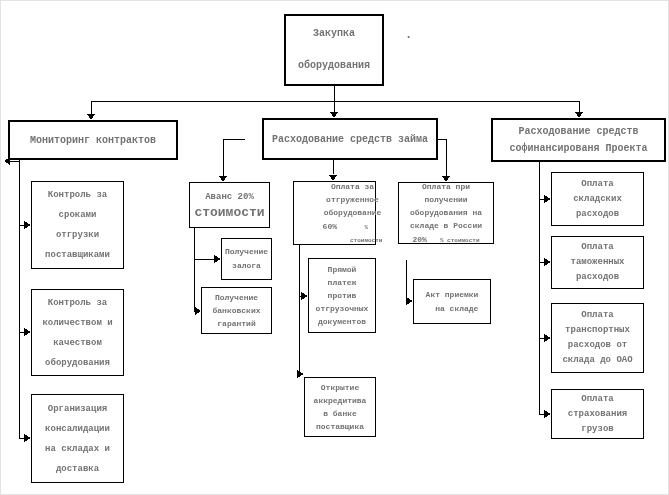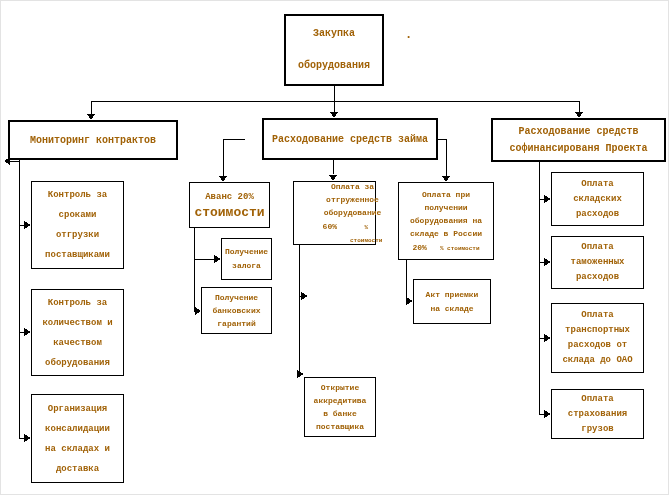--- a/index.html
+++ b/index.html
@@ -1,19 +1,19 @@
 <!DOCTYPE html>
 <html><head>
 <meta charset="utf-8">
 <style>
   html,body{margin:0;padding:0;background:#fff;}
   .canvas{
     position:relative;width:669px;height:495px;background:#ffffff;
     font-family:"Liberation Mono","DejaVu Sans Mono",monospace;
-    font-weight:bold;color:#a16207;box-sizing:border-box;
+    font-weight:bold;color:#737373;box-sizing:border-box;
     border:1px solid #e3e3e3;overflow:hidden;
   }
   svg.wires{position:absolute;left:0;top:0;}
   .box{
     position:absolute;border:1px solid #000;background:#fff;
     display:flex;flex-direction:column;align-items:center;justify-content:center;
     text-align:center;box-sizing:border-box;
   }
   .pre{white-space:pre-line;}
   .b2{border-width:2px;}
@@ -23,22 +23,22 @@
   #b-cofin {left:490px;top:117px;width:175px;height:44px;font-size:10px;line-height:17px;}
   #b-mc1   {left:30px; top:180px;width:93px;height:88px;font-size:9px;line-height:20px;}
   #b-mc2   {left:30px; top:288px;width:93px;height:87px;font-size:9px;line-height:20px;}
   #b-mc3   {left:30px; top:393px;width:93px;height:89px;font-size:9px;line-height:20px;}
   #b-avans {left:188px;top:181px;width:81px;height:46px;font-size:9px;line-height:14px;}
   #b-zalog {left:220px;top:237px;width:51px;height:42px;font-size:8px;line-height:14px;}
   #b-garant{left:200px;top:286px;width:71px;height:47px;font-size:8px;line-height:13px;}
   #b-pay60 {left:292px;top:180px;width:83px;height:64px;font-size:8px;line-height:13px;padding-left:36px;}
   #b-pryam {left:307px;top:257px;width:68px;height:75px;font-size:8px;line-height:13px;}
   #b-akkr  {left:303px;top:343px;width:72px;height:60px;font-size:8px;line-height:13px;margin-top:33px;}
-  #b-pay20 {left:397px;top:181px;width:96px;height:78px;font-size:8px;line-height:13px;}
-  #b-akt   {left:412px;top:278px;width:78px;height:45px;font-size:8px;line-height:14px;}
+  #b-pay20 {left:397px;top:181px;width:96px;height:62px;font-size:8px;line-height:13px;}
+  #b-akt   {left:412px;top:278px;width:78px;height:45px;font-size:8px;line-height:14px;text-align:right;}
   #b-rc1   {left:550px;top:171px;width:93px;height:54px;font-size:9px;line-height:15px;}
   #b-rc2   {left:550px;top:235px;width:93px;height:53px;font-size:9px;line-height:15px;}
   #b-rc3   {left:550px;top:302px;width:93px;height:70px;font-size:9px;line-height:15px;}
   #b-rc4   {left:550px;top:388px;width:93px;height:50px;font-size:9px;line-height:15px;}
   .sub{font-size:13px;margin-top:2px;}
   .pct-row{display:flex;align-items:baseline;gap:13px;margin-top:1px;}
   .pct{font-size:8px;}
   .pct-note{font-size:6px;}
   .dot{position:absolute;left:404px;top:28px;font-size:12px;line-height:12px;}
 </style>
@@ -135,20 +135,27 @@
 
   <div class="box" id="b-pay60">
     <div class="pre">Оплата за
 отгруженное
 оборудование</div>
     <div class="pct-row">
       <span class="pct">60%</span>
       <span class="pct-note">% стоимости</span>
     </div>
   </div>
+  <div class="box" id="b-pryam">
+    <div class="pre">Прямой
+платеж
+против
+отгрузочных
+документов</div>
+  </div>
   <div class="box" id="b-akkr">
     <div class="pre">Открытие
 аккредитива
 в банке
 поставщика</div>
   </div>
 
   <div class="box" id="b-pay20">
     <div class="pre">Оплата при
 получении

